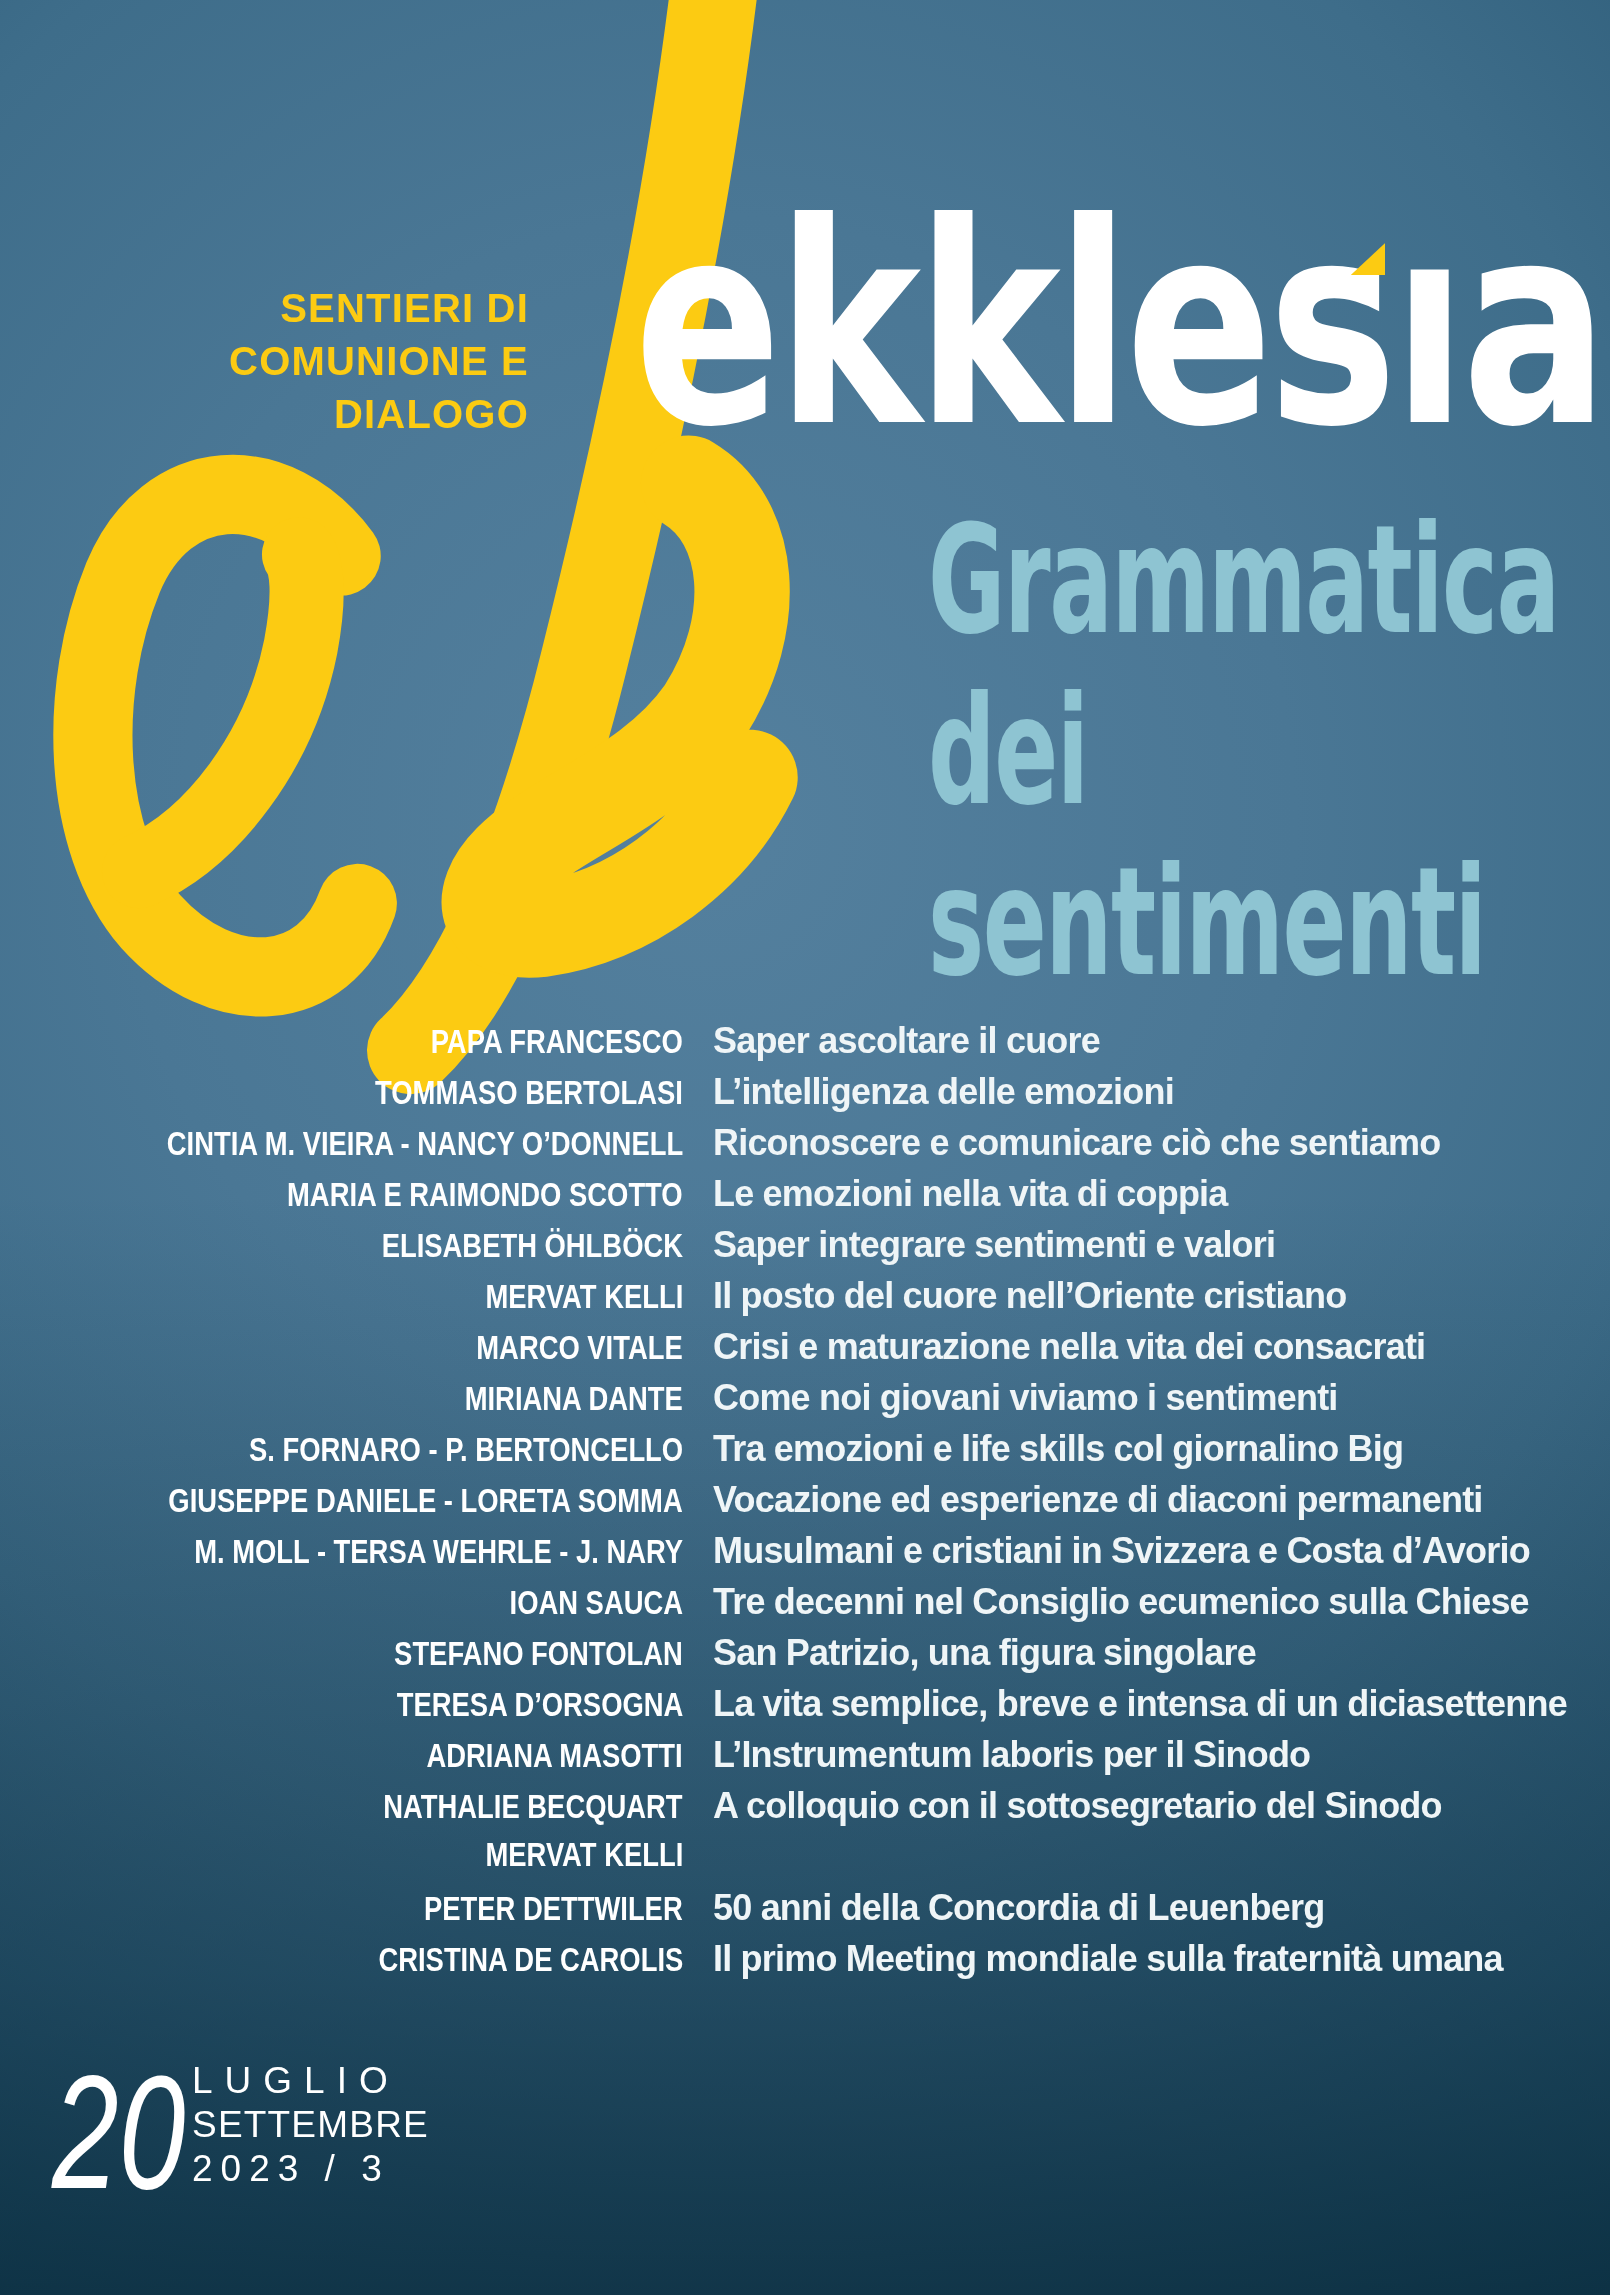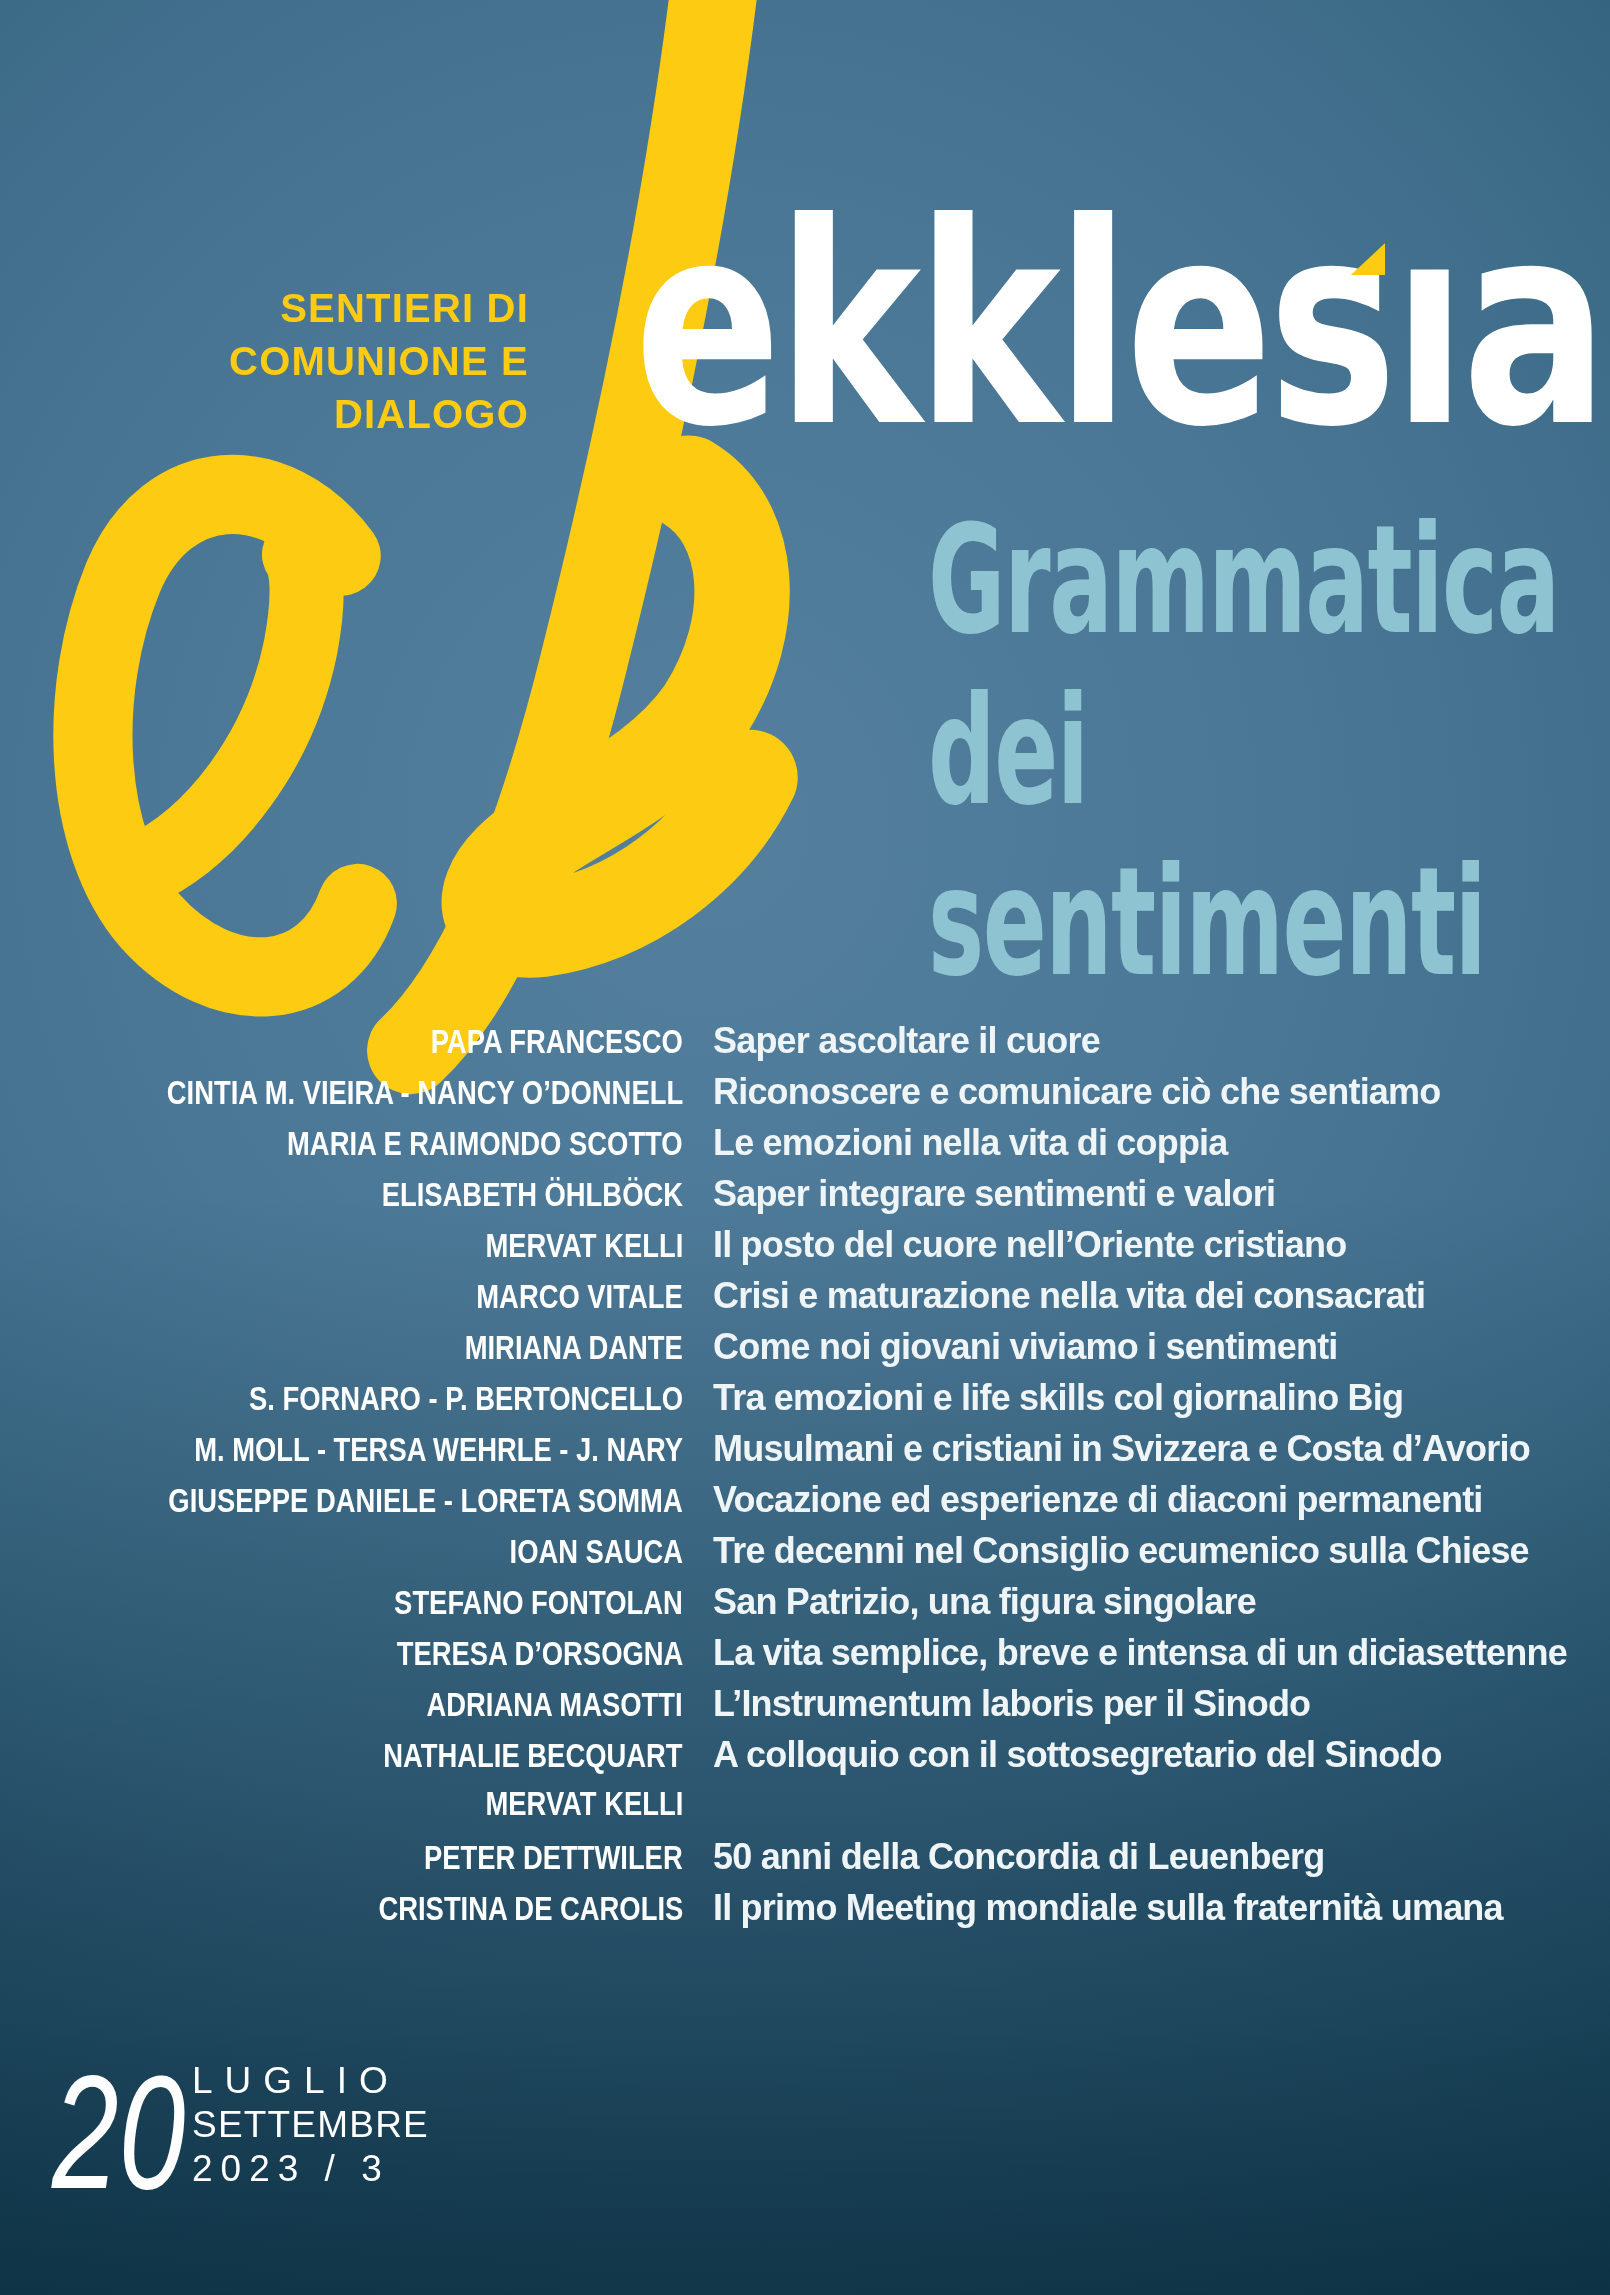--- a/index.html
+++ b/index.html
@@ -98,20 +98,28 @@
   <div class="toc">
     <div class="toc-row">
       <div class="toc-author-col">
         <span class="toc-author">PAPA FRANCESCO</span>
       </div>
       <div class="toc-title-col">
         <span class="toc-title">Saper ascoltare il cuore</span>
       </div>
     </div>
 
+    <div class="toc-row">
+      <div class="toc-author-col">
+        <span class="toc-author">TOMMASO BERTOLASI</span>
+      </div>
+      <div class="toc-title-col">
+        <span class="toc-title">L’intelligenza delle emozioni</span>
+      </div>
+    </div>
 
     <div class="toc-row">
       <div class="toc-author-col">
         <span class="toc-author">CINTIA M. VIEIRA - NANCY O’DONNELL</span>
       </div>
       <div class="toc-title-col">
         <span class="toc-title">Riconoscere e comunicare ciò che sentiamo</span>
       </div>
     </div>
 
@@ -164,33 +172,33 @@
       <div class="toc-author-col">
         <span class="toc-author">S. FORNARO - P. BERTONCELLO</span>
       </div>
       <div class="toc-title-col">
         <span class="toc-title">Tra emozioni e life skills col giornalino Big</span>
       </div>
     </div>
 
     <div class="toc-row">
       <div class="toc-author-col">
+        <span class="toc-author">GIUSEPPE DANIELE - LORETA SOMMA</span>
+      </div>
+      <div class="toc-title-col">
+        <span class="toc-title">Vocazione ed esperienze di diaconi permanenti</span>
+      </div>
+    </div>
+
+    <div class="toc-row">
+      <div class="toc-author-col">
         <span class="toc-author">M. MOLL - TERSA WEHRLE - J. NARY</span>
       </div>
       <div class="toc-title-col">
         <span class="toc-title">Musulmani e cristiani in Svizzera e Costa d’Avorio</span>
-      </div>
-    </div>
-
-    <div class="toc-row">
-      <div class="toc-author-col">
-        <span class="toc-author">GIUSEPPE DANIELE - LORETA SOMMA</span>
-      </div>
-      <div class="toc-title-col">
-        <span class="toc-title">Vocazione ed esperienze di diaconi permanenti</span>
       </div>
     </div>
 
     <div class="toc-row">
       <div class="toc-author-col">
         <span class="toc-author">IOAN SAUCA</span>
       </div>
       <div class="toc-title-col">
         <span class="toc-title">Tre decenni nel Consiglio ecumenico sulla Chiese</span>
       </div>

